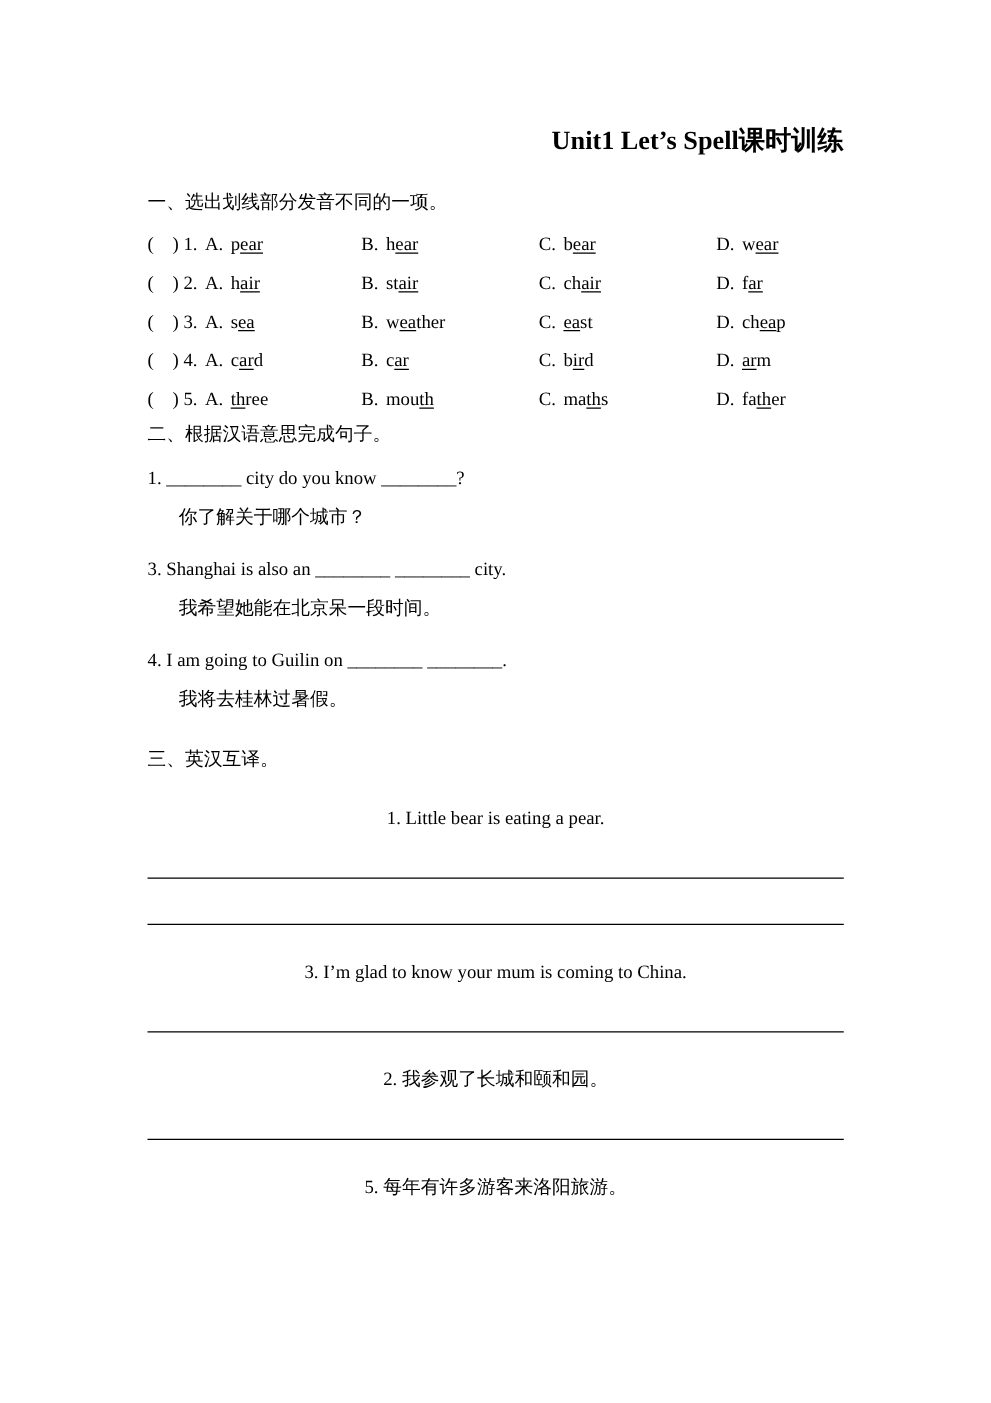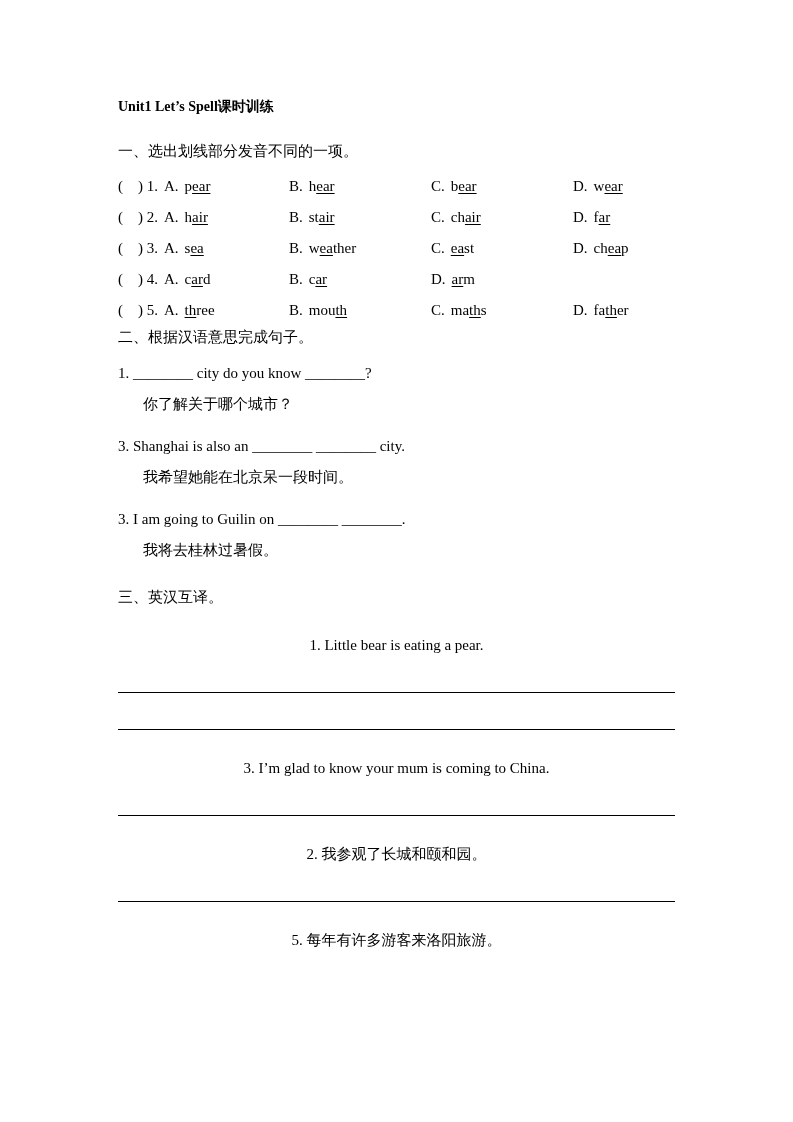--- a/index.html
+++ b/index.html
@@ -13,23 +13,23 @@
     position: relative;
     overflow: hidden;
   }
   .page {
     position: absolute;
     inset: 0;
     box-sizing: border-box;
     padding: 98px 118px 0 118px;
   }
   .title {
-    font-size: 14px;
+    font-size: 21px;
     font-weight: 700;
-    text-align: left;
+    text-align: right;
     margin: 0 0 26px 0;
   }
   .sec-heading {
     margin: 12px 0 10px 0;
   }
   .p-row {
     display: flex;
     align-items: flex-end;
     height: 31px;
     line-height: 31px;
@@ -80,20 +80,21 @@
   <div class="p-row">
     <span class="cell cA"><span class="num">(    ) 3.</span><span class="opt-label">A.</span><span class="word"><span>s</span><span class="u">ea</span><span></span></span></span>
     <span class="cell cB"><span class="opt-label">B.</span><span class="word"><span>w</span><span class="u">ea</span><span>ther</span></span></span>
     <span class="cell cC"><span class="opt-label">C.</span><span class="word"><span></span><span class="u">ea</span><span>st</span></span></span>
     <span class="cell cD"><span class="opt-label">D.</span><span class="word"><span>ch</span><span class="u">ea</span><span>p</span></span></span>
   </div>
 
   <div class="p-row">
     <span class="cell cA"><span class="num">(    ) 4.</span><span class="opt-label">A.</span><span class="word"><span>c</span><span class="u">ar</span><span>d</span></span></span>
     <span class="cell cB"><span class="opt-label">B.</span><span class="word"><span>c</span><span class="u">ar</span><span></span></span></span>
+    <span class="cell cC"><span class="opt-label">C.</span><span class="word"><span>b</span><span class="u">ir</span><span>d</span></span></span>
     <span class="cell cD"><span class="opt-label">D.</span><span class="word"><span></span><span class="u">ar</span><span>m</span></span></span>
   </div>
 
   <div class="p-row">
     <span class="cell cA"><span class="num">(    ) 5.</span><span class="opt-label">A.</span><span class="word"><span></span><span class="u">th</span><span>ree</span></span></span>
     <span class="cell cB"><span class="opt-label">B.</span><span class="word"><span>mou</span><span class="u">th</span><span></span></span></span>
     <span class="cell cC"><span class="opt-label">C.</span><span class="word"><span>ma</span><span class="u">th</span><span>s</span></span></span>
     <span class="cell cD"><span class="opt-label">D.</span><span class="word"><span>fa</span><span class="u">th</span><span>er</span></span></span>
   </div>
 
@@ -101,21 +102,21 @@
 
   <div>
     <div class="s2-en">1. ________ city do you know ________?</div>
     <div class="s2-cn">你了解关于哪个城市？</div>
   </div>
   <div>
     <div class="s2-en">3. Shanghai is also an ________ ________ city.</div>
     <div class="s2-cn">我希望她能在北京呆一段时间。</div>
   </div>
   <div>
-    <div class="s2-en">3. I am going to Guilin on ________ ________.</div>
+    <div class="s2-en">4. I am going to Guilin on ________ ________.</div>
     <div class="s2-cn">我将去桂林过暑假。</div>
   </div>
 
   <div class="sec-heading sec3-heading">三、英汉互译。</div>
 
   <div>
     <div class="t3-text">1. Little bear is eating a pear.</div>
     <div class="t3-line"></div>
   </div>
   <div>

